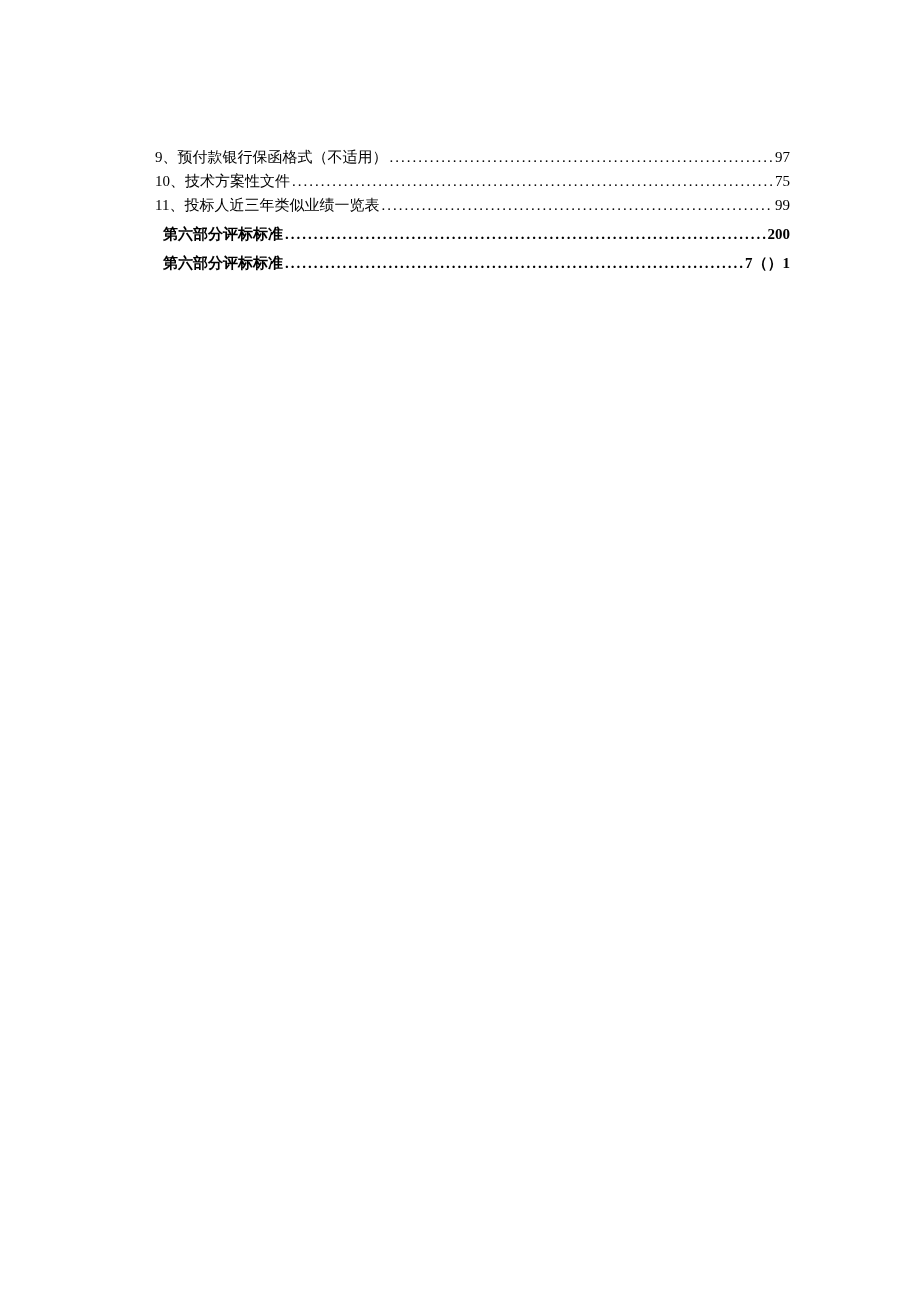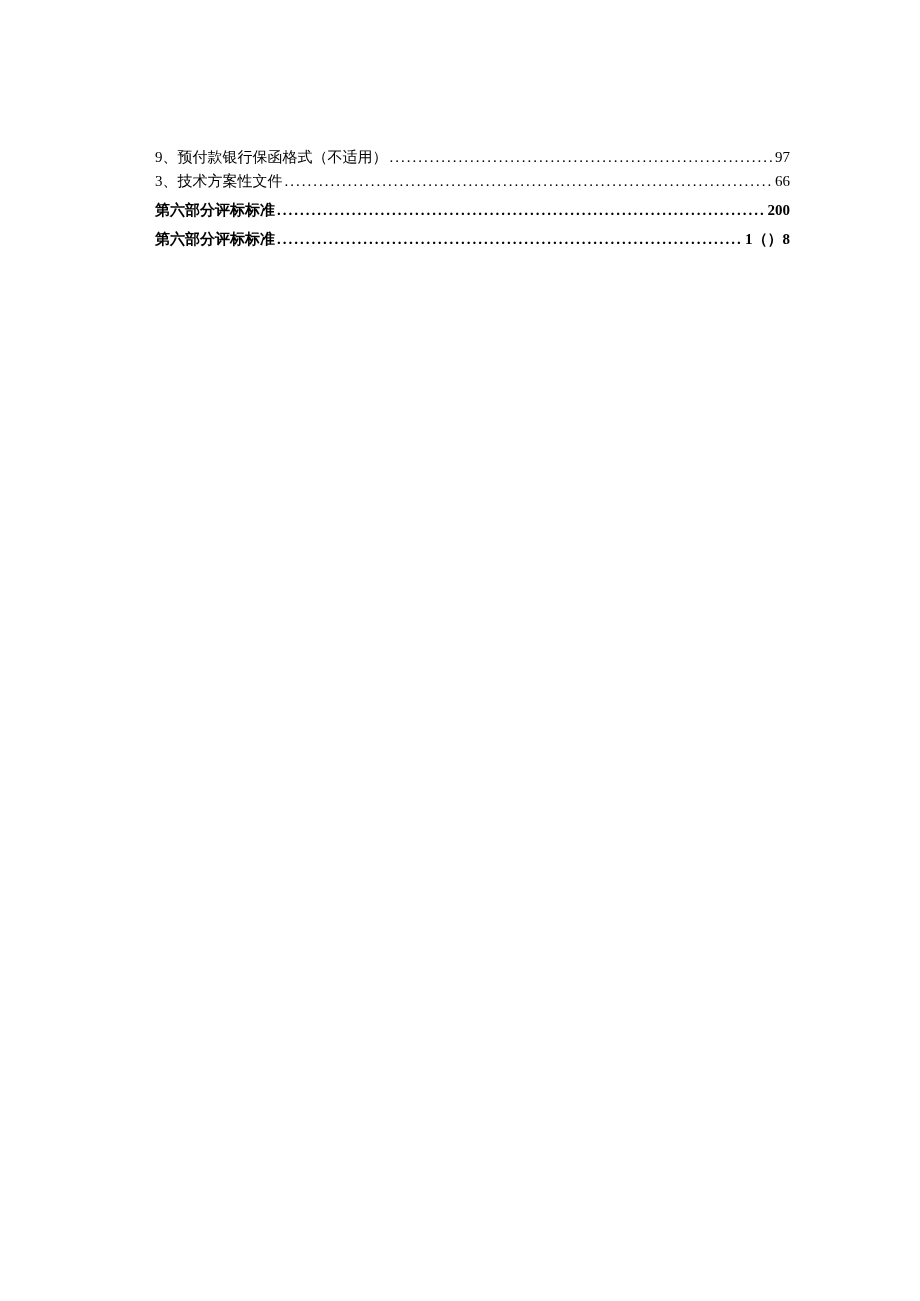--- a/index.html
+++ b/index.html
@@ -41,45 +41,51 @@
     }
     .toc-page {
       flex-shrink: 0;
       text-align: right;
     }
     .section-group {
       margin-top: 10px;
     }
     .bold {
       font-weight: bold;
+      margin-left: 8px;
     }
   </style>
 </head>
 <body>
 
 <div class="toc-container">
   <div class="toc-entry">
     <span class="toc-label">9、预付款银行保函格式（不适用）</span>
     <span class="toc-dots"></span>
     <span class="toc-page">97</span>
   </div>
   <div class="toc-entry">
-    <span class="toc-label">3、技术方案性文件</span>
+    <span class="toc-label">10、技术方案性文件</span>
     <span class="toc-dots"></span>
-    <span class="toc-page">66</span>
+    <span class="toc-page">75</span>
+  </div>
+  <div class="toc-entry">
+    <span class="toc-label">11、投标人近三年类似业绩一览表</span>
+    <span class="toc-dots"></span>
+    <span class="toc-page">99</span>
   </div>
 
   <div class="section-group">
     <div class="toc-entry bold">
       <span class="toc-label">第六部分评标标准</span>
       <span class="toc-dots"></span>
       <span class="toc-page">200</span>
     </div>
   </div>
 
   <div class="section-group">
     <div class="toc-entry bold">
       <span class="toc-label">第六部分评标标准</span>
       <span class="toc-dots"></span>
-      <span class="toc-page">1（）8</span>
+      <span class="toc-page">7（）1</span>
     </div>
   </div>
 </div>
 
 </body></html>

